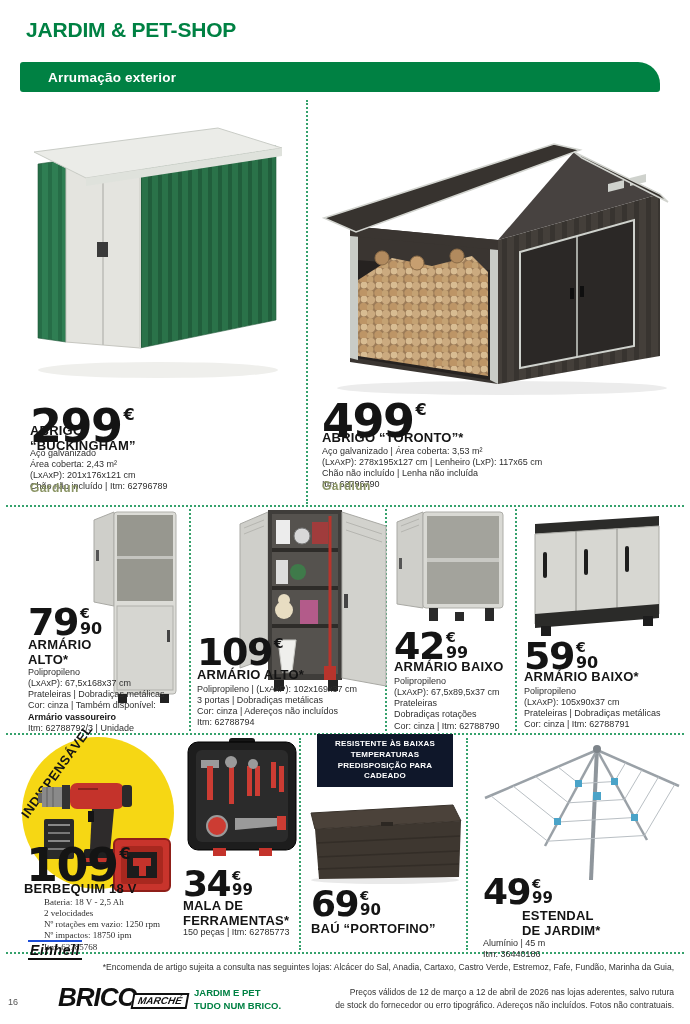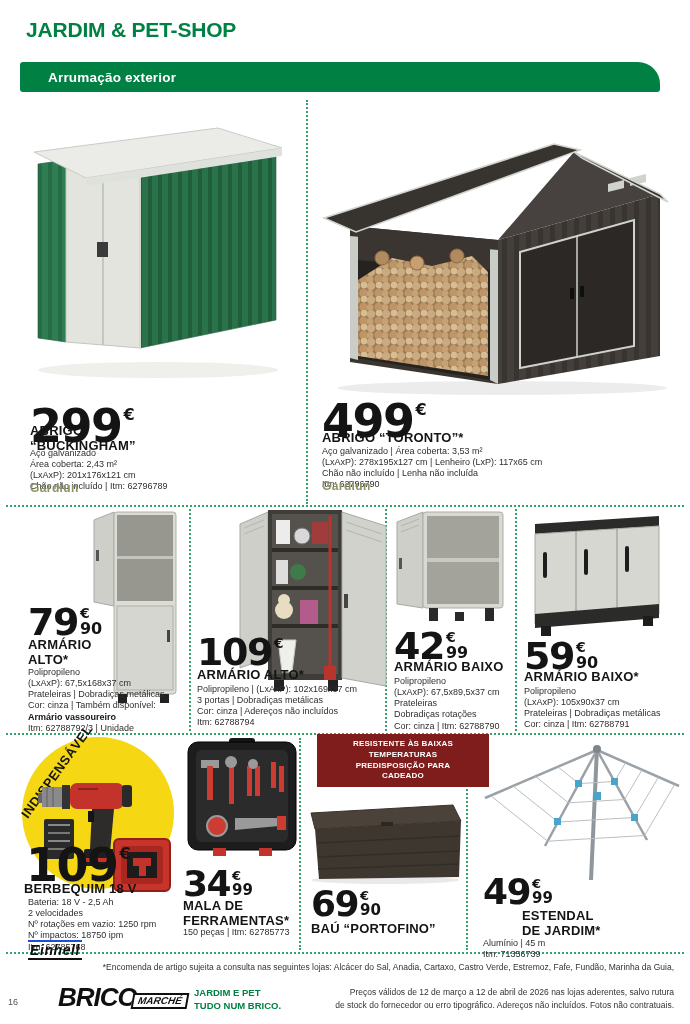--- a/index.html
+++ b/index.html
@@ -32,22 +32,22 @@
   .pdet{font-size:9px;line-height:1.24;color:#2e2e2e;}
   .pdet div{white-space:nowrap;}
   .pdet .b{font-weight:700;color:#141414;}
   .gardiun{font-weight:700;font-size:12px;color:#8a9464;letter-spacing:.4px;}
   .einhell{font-weight:700;font-style:italic;font-size:14px;color:#101010;letter-spacing:.6px;
            border-top:2px solid #1d4ed8;border-bottom:2px solid #101010;display:inline-block;padding:0 2px;}
 
   .indisp{position:absolute;font-weight:800;font-size:13px;color:#141414;letter-spacing:.5px;
           transform:rotate(-54deg);transform-origin:0 50%;white-space:nowrap;}
   .ycircle{position:absolute;border-radius:50%;background:#f6d714;}
-  .redbadge{position:absolute;background:#7f1d1d;color:#fff;font-weight:700;font-size:8px;line-height:1.35;
-            text-align:center;padding:5px 22px;letter-spacing:.2px;}
+  .redbadge{position:absolute;background:#0f172a;color:#fff;font-weight:700;font-size:8px;line-height:1.35;
+            text-align:center;padding:5px 4px;letter-spacing:.2px;}
 
   
   .footnote{position:absolute;right:16px;top:961px;width:655px;text-align:right;font-size:8.5px;
             color:#333;line-height:1.45;}
   .pagenum{position:absolute;left:8px;top:997px;font-size:9px;color:#555;}
   .bricologo{position:absolute;left:58px;top:984px;display:flex;align-items:flex-end;}
   .brico{font-size:26px;font-weight:900;font-style:italic;letter-spacing:-1px;color:#101010;line-height:1;}
   .marche{font-size:10px;font-weight:900;font-style:italic;color:#101010;border:2.5px solid #101010;
           padding:1px 4px;margin-left:-5px;margin-bottom:1px;background:#fff;transform:skew(-10deg);line-height:1;}
   .tagline{position:absolute;left:194px;top:987px;font-size:9.5px;font-weight:800;color:#008143;line-height:1.35;}
@@ -342,21 +342,21 @@
     </svg>
     <div class="abs price p44" style="left:6px;top:113px;">
       <span class="eu">109</span>
       <span class="fr">
           <span class="cur">€</span>
         </span>
     </div>
     <div class="abs pname" style="left:4px;top:149px;">
       <div>BERBEQUIM 18 V</div>
     </div>
-    <div class="abs pdet" style="left:8px;top:164px;">
+    <div class="abs pdet" style="left:24px;top:164px;font-family:Liberation Serif, serif;">
       <div>Bateria: 18 V - 2,5 Ah</div>
       <div>2 velocidades</div>
       <div>Nº rotações em vazio: 1250 rpm</div>
       <div>Nº impactos: 18750 ipm</div>
       <div>Itm: 62785768</div>
     </div>
     <div class="abs einhell" style="left:8px;top:207px;">Einhell</div>
   </div>
 
   <div class="card" style="left:180px;top:733px;width:120px;height:222px;">
@@ -460,21 +460,21 @@
         <span class="cur">€</span>
         <span class="ct">99</span>
       </span>
     </div>
     <div class="abs pname" style="left:16px;top:176px;margin-left:39px;">
       <div>ESTENDAL</div>
       <div>DE JARDIM*</div>
     </div>
     <div class="abs pdet" style="left:16px;top:205px;">
       <div>Alumínio | 45 m</div>
-      <div>Itm: 71356739</div>
+      <div>Itm: 36440186</div>
     </div>
   </div>
 
   <div class="footnote">
     <div>*Encomenda de artigo sujeita a consulta nas seguintes lojas: Alcácer do Sal, Anadia, Cartaxo, Castro Verde, Estremoz, Fafe, Fundão, Marinha da Guia,</div>
   </div>
   <div class="pagenum">16</div>
   <div class="bricologo">
     <span class="brico">BRICO</span>
     <span class="marche">MARCHÉ</span>

